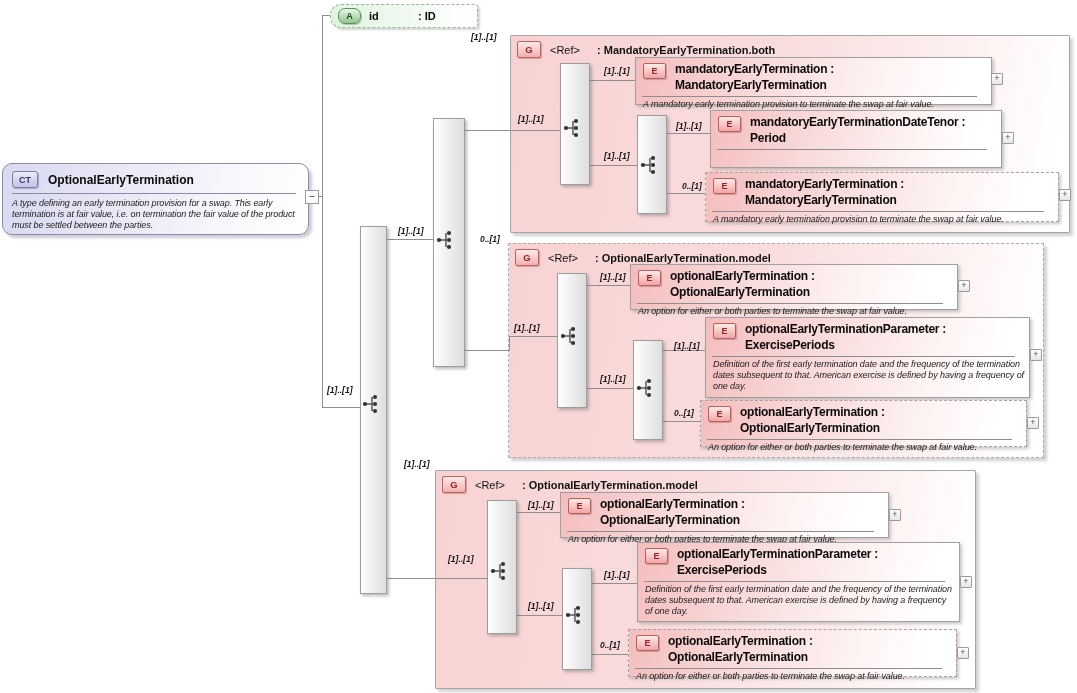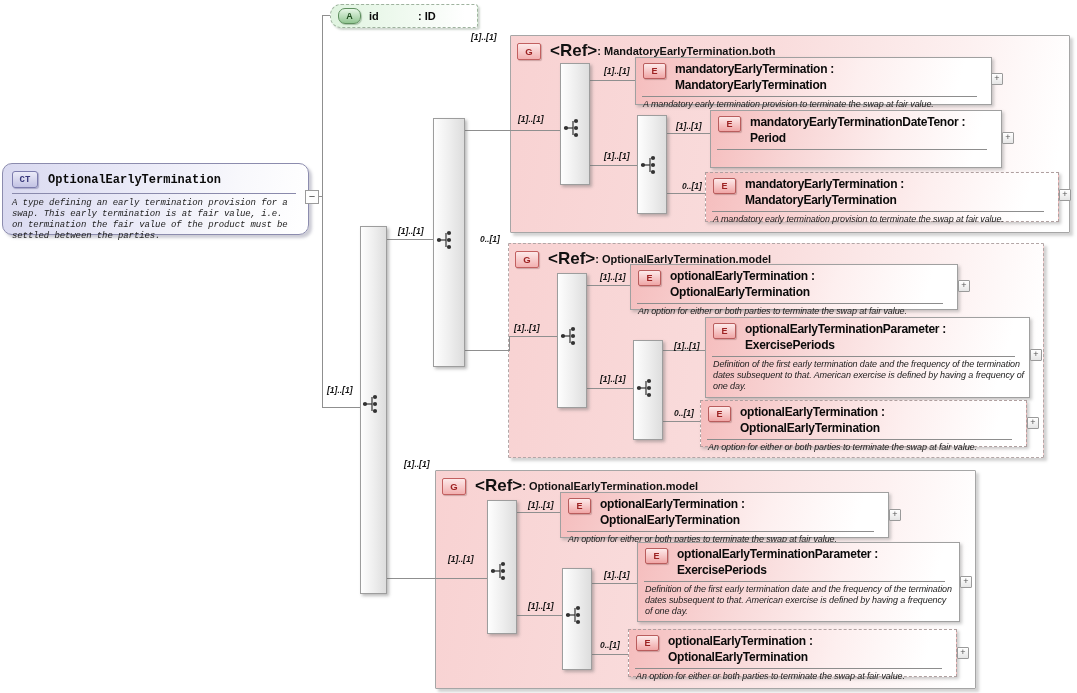--- a/index.html
+++ b/index.html
@@ -10,21 +10,21 @@
 
   .group{position:absolute;border:1px solid #a6a6a6;z-index:1;border-radius:1px;
          background:linear-gradient(100deg,#f8d2d2 0%,#f9dcdc 45%,#fdf1f1 78%,#ffffff 96%);
          box-shadow:3px 3px 3px rgba(125,125,125,.35);}
   .group.dashed{border-style:dashed;border-color:#b3a6a6;}
   .g-head{display:flex;align-items:center;padding:5px 0 0 6px;}
   .badge{display:flex;align-items:center;justify-content:center;font-weight:bold;
          box-shadow:1px 1px 1px rgba(140,90,90,.4);}
   .g-icon{width:22px;height:15px;border:1px solid #c26060;border-radius:2px;margin-right:9px;
           background:linear-gradient(to bottom,#fde9e9,#f2b0b0);color:#9c2222;font-size:9.5px;}
-  .g-ref{font-weight:bold;font-size:17px;color:#111;min-width:47px;}
+  .g-ref{font-weight:normal;font-size:11px;color:#111;min-width:47px;}
   .g-model{font-weight:bold;font-size:11px;color:#111;white-space:nowrap;}
 
   .seqbar{position:absolute;border:1px solid #9d9d9d;z-index:4;
           background:linear-gradient(to right,#fefefe,#ededed 55%,#dddddd);
           box-shadow:2px 2px 3px rgba(105,105,105,.45);}
   .seqsvg{position:absolute;z-index:5;}
 
   .element{position:absolute;border:1px solid #a0a0a0;z-index:5;
            background:linear-gradient(105deg,#f5bdbd 0%,#f8d6d6 30%,#fdefef 62%,#ffffff 90%);
            box-shadow:2px 2px 3px rgba(120,120,120,.4);}
@@ -41,21 +41,21 @@
         z-index:6;white-space:nowrap;}
 
   .plus{position:absolute;width:10px;height:10px;border:1px solid #9a9a9a;border-radius:1px;
         background:linear-gradient(to bottom,#ffffff,#e6e6e6);font-size:9px;line-height:9px;
         text-align:center;color:#555;z-index:6;}
   .collapse{position:absolute;width:12px;height:12px;border:1px solid #9a9a9a;background:#fdfdfd;
         font-size:11px;line-height:10px;text-align:center;color:#444;z-index:6;}
 
   .ct-box{position:absolute;border:1px solid #8c8cae;border-radius:10px;z-index:2;
           background:linear-gradient(100deg,#d9d9f0 0%,#e9e9f7 40%,#f8f8fc 75%,#ffffff 100%);
-          box-shadow:3px 3px 3px rgba(110,110,135,.35);font-family:Liberation Mono, monospace;}
+          box-shadow:3px 3px 3px rgba(110,110,135,.35);}
   .ct-head{display:flex;align-items:center;padding:7px 10px 0 9px;}
   .ct-icon{width:24px;height:15px;border:1px solid #7c7cad;border-radius:3px;margin-right:10px;
            background:linear-gradient(to bottom,#ebebf8,#c3c3e4);color:#38387a;font-size:9px;
            box-shadow:1px 1px 1px rgba(90,90,140,.4);}
   .ct-name{font-weight:bold;font-size:12px;color:#0a0a0a;}
   .ct-box .sepline{margin:5px 12px 4px 9px;border-color:#8a8aac;}
   .ct-box .desc{padding:0 12px 0 9px;}
 
   .attr-box{position:absolute;border:1px dashed #9fb39f;border-radius:11px 3px 3px 11px;z-index:4;
             background:linear-gradient(to right,#e0f4e0 0%,#f1faf1 55%,#ffffff 92%);

